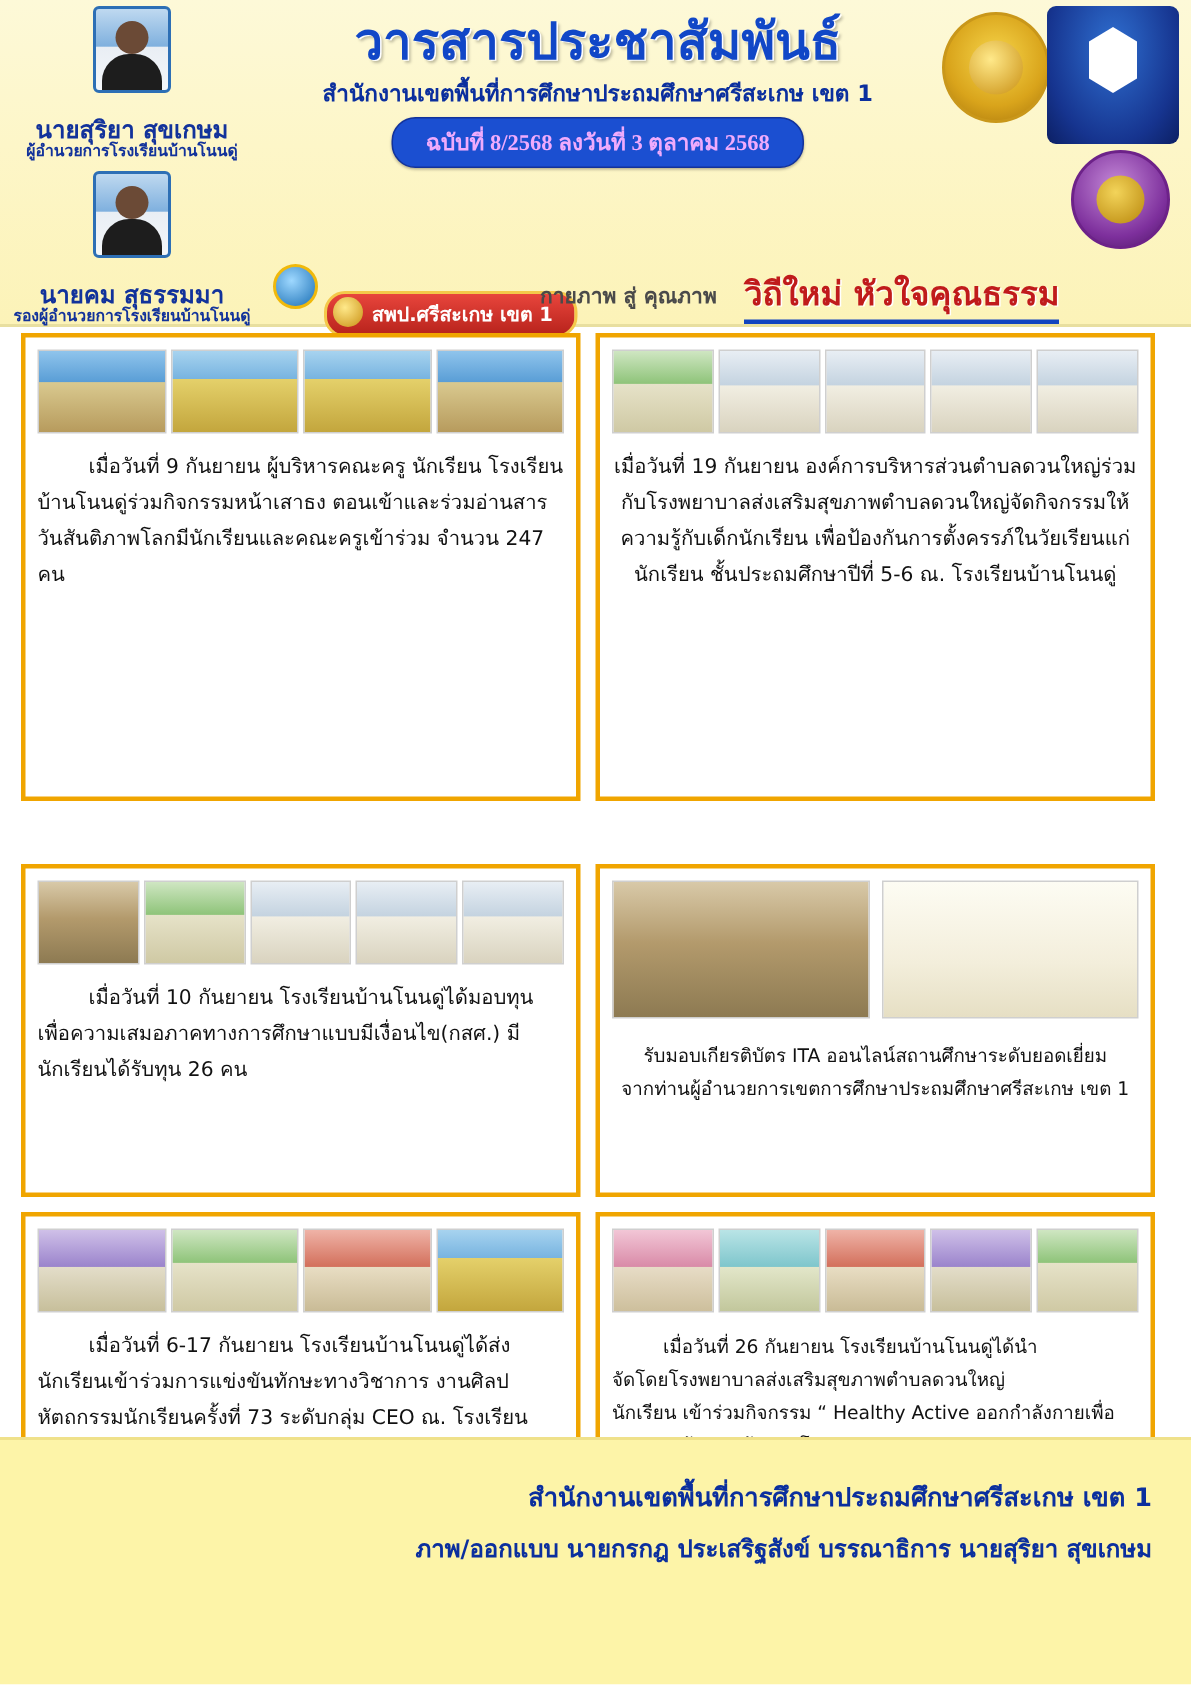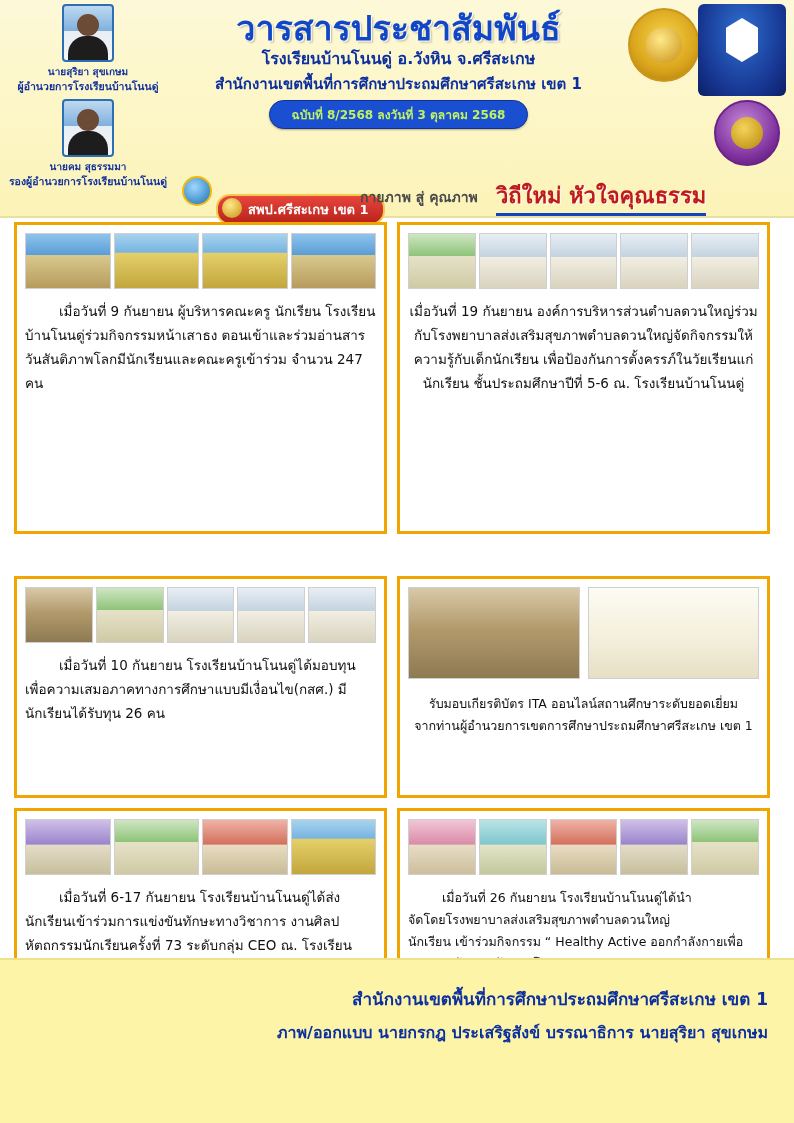--- a/index.html
+++ b/index.html
@@ -47,25 +47,25 @@
   .portrait::before {
     content: "";
     position: absolute;
     left: 50%; bottom: 0;
     width: 40px; height: 24px;
     margin-left: -20px;
     border-radius: 18px 18px 0 0;
     background: #1d1d1d;
   }
   .name-line {
-    font-size: 10px;
+    font-size: 16px;
     color: #12329b;
     line-height: 15px;
     font-weight: bold;
-    margin-top: 2px;
+    margin-top: 17px;
   }
   .sub-line {
     font-size: 10.5px;
     color: #12329b;
     line-height: 14px;
     font-weight: bold;
   }
 
   .hdr-center {
     position: absolute;
@@ -93,26 +93,27 @@
     font-weight: bold;
     color: #0b2f9e;
     line-height: 24px;
     margin-top: 2px;
   }
   .issue-pill {
     display: inline-block;
     margin-top: 4px;
     padding: 4px 22px;
     background: #1b4fd1;
-    color: #bef264;
-    font-size: 12px;
+    color: #f0abfc;
+    font-size: 15px;
     font-weight: bold;
     border-radius: 16px;
     border: 1px solid #12329b;
     box-shadow: 0 1px 2px rgba(0,0,0,0.3);
+    font-family: Liberation Serif, serif;
   }
 
   .hdr-right {
     position: absolute;
     right: 4px; top: 4px;
     width: 170px;
     height: 120px;
   }
   .emblem-garuda {
     position: absolute;
@@ -302,21 +303,20 @@
     <div class="portrait"></div>
     <div class="name-line">นายสุริยา  สุขเกษม</div>
     <div class="sub-line">ผู้อำนวยการโรงเรียนบ้านโนนดู่</div>
     <div class="portrait" style="margin-top:6px;"></div>
     <div class="name-line">นายคม  สุธรรมมา</div>
     <div class="sub-line">รองผู้อำนวยการโรงเรียนบ้านโนนดู่</div>
   </div>
 
   <div class="hdr-center">
     <div class="mag-title">วารสารประชาสัมพันธ์</div>
-    <div class="school-line">โรงเรียนบ้านโนนดู่  อ.วังหิน  จ.ศรีสะเกษ</div>
     <div class="office-line">สำนักงานเขตพื้นที่การศึกษาประถมศึกษาศรีสะเกษ เขต 1</div>
     <div class="issue-pill">ฉบับที่ 8/2568 ลงวันที่ 3 ตุลาคม  2568</div>
   </div>
 
   <div class="hdr-right">
     <div class="emblem-garuda"></div>
     <div class="emblem-school"></div>
     <div class="emblem-purple"></div>
   </div>
 

